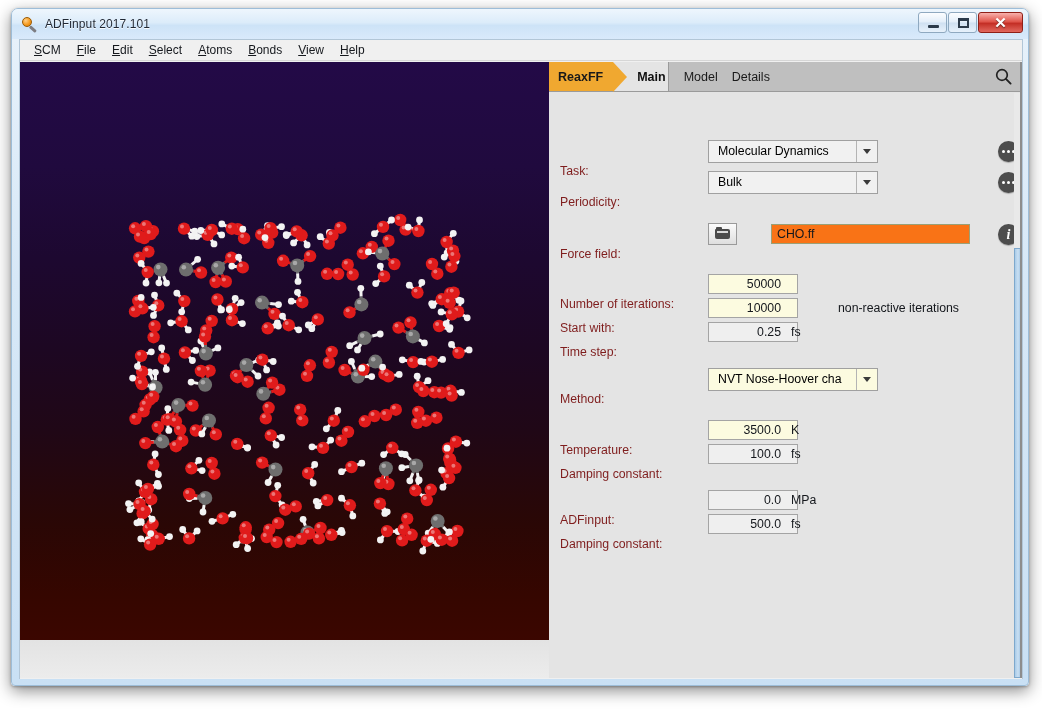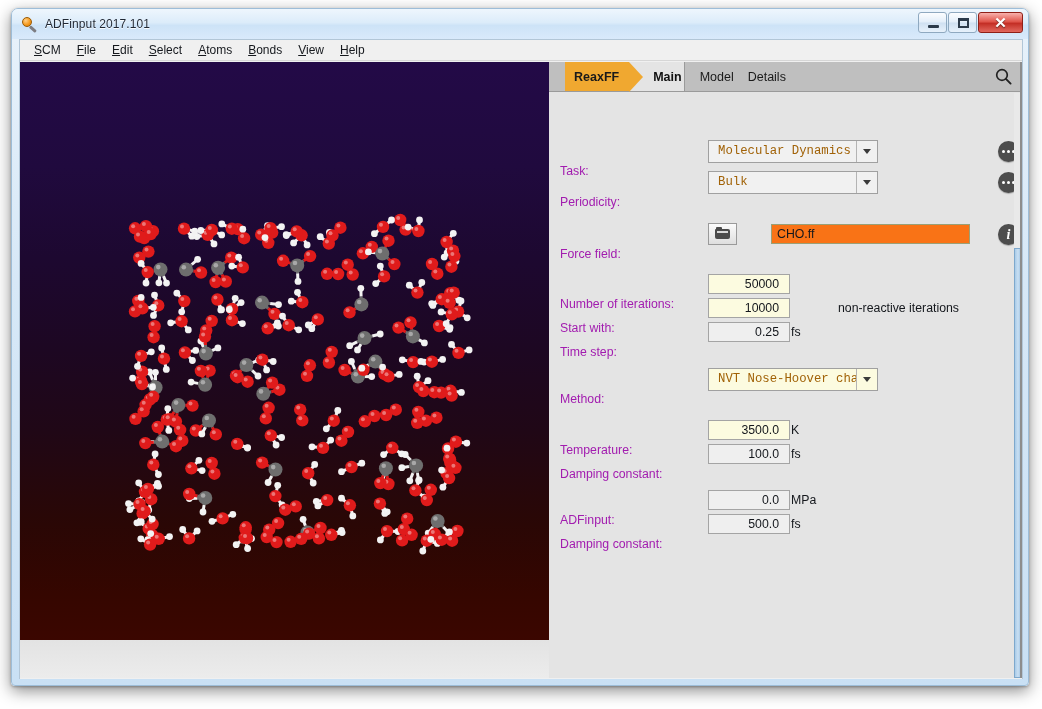--- a/index.html
+++ b/index.html
@@ -205,21 +205,20 @@
   #tab-reaxff {
     background: #f0a830;
     color: #1a1a1a;
     font-size: 12.5px;
     font-weight: bold;
     display: flex;
     align-items: center;
     padding: 0 10px 0 9px;
     position: relative;
     cursor: pointer;
-    margin-left: 16px;
   }
   #tab-reaxff::after {
     content: "";
     position: absolute;
     right: -14px; top: 0;
     width: 0; height: 0;
     border-left: 14px solid #f0a830;
     border-top: 15px solid transparent;
     border-bottom: 15px solid transparent;
   }
@@ -272,21 +271,21 @@
     display: flex;
     align-items: center;
     height: 22px;
     left: 0;
     width: 465px;
   }
   .row-label {
     position: absolute;
     left: 11px;
     font-size: 12.3px;
-    color: #a21caf;
+    color: #7f1d1d;
     white-space: nowrap;
     margin-top: 40px;
   }
   .ctl {
     position: absolute;
     left: 159px;
   }
 
   
   .combo {
@@ -296,52 +295,51 @@
     background: #f1f1f1;
     display: flex;
     align-items: center;
     cursor: pointer;
   }
   .combo.modified { background: #fcfbe0; }
   .combo .combo-text {
     flex: 1;
     padding-left: 9px;
     font-size: 12.3px;
-    color: #a16207;
+    color: #000000;
     white-space: nowrap;
     overflow: hidden;
-    font-family: Liberation Mono, monospace;
   }
   .combo .combo-arrow {
     width: 21px;
     height: 21px;
     border-left: 1px solid #b4b4b4;
     display: flex;
     align-items: center;
     justify-content: center;
     background: inherit;
   }
   .combo .combo-arrow i {
     width: 0; height: 0;
     border-left: 4.5px solid transparent;
     border-right: 4.5px solid transparent;
     border-top: 5px solid #3b3b3b;
     display: block;
   }
 
   
   .entry {
-    width: 82px;
+    width: 90px;
     height: 20px;
     border: 1px solid #a4a4a4;
     background: #efefef;
     font-size: 12.3px;
     color: #14171c;
     text-align: right;
-    padding-right: 10px;
+    padding-right: 16px;
     line-height: 18px;
     cursor: text;
     overflow: hidden;
     white-space: nowrap;
   }
   .entry.modified { background: #fcfbe0; }
 
   .unit {
     position: absolute;
     font-size: 12.3px;

